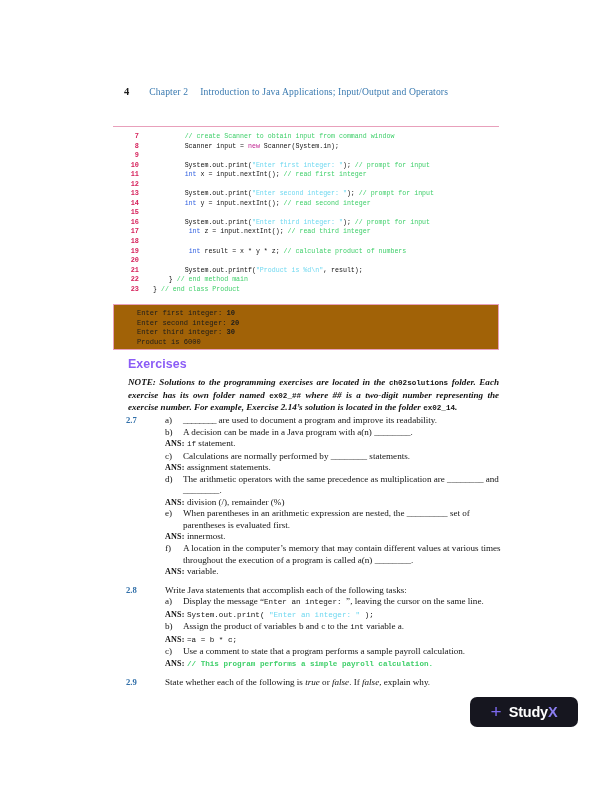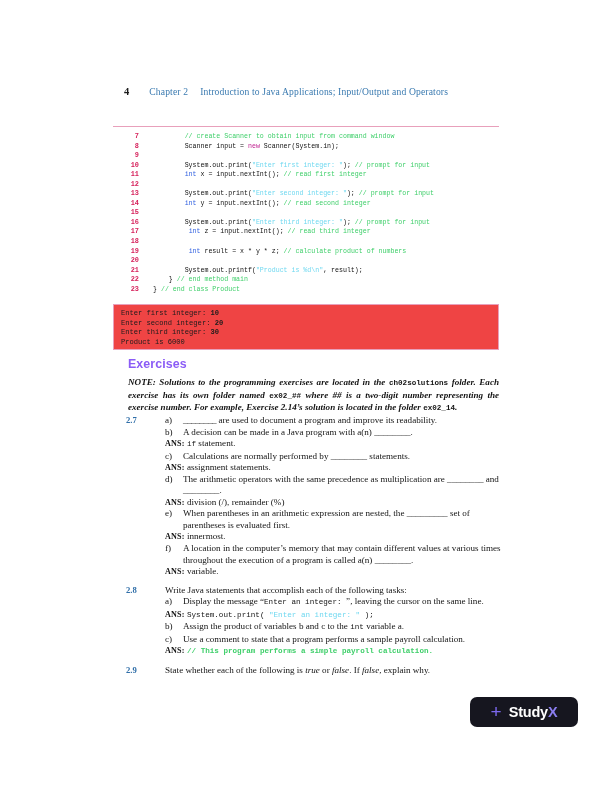--- a/index.html
+++ b/index.html
@@ -81,23 +81,23 @@
   .plain{ color: #111111; }
 
   
   .output-box {
     position: absolute;
     left: 113px;
     top: 304px;
     width: 386px;
     height: 46px;
     border: 1.1px solid #e8a0bb;
-    background: #ef4444;
+    background: #a16207;
     box-sizing: border-box;
-    padding: 4px 0 0 7px;
+    padding: 4px 0 0 23px;
     font-family: "Liberation Mono", monospace;
     font-size: 7.1px;
     line-height: 9.6px;
     color: #1c1c1c;
     white-space: pre;
   }
   .output-box b { font-weight: bold; }
 
   
   .exercises-heading {
@@ -262,20 +262,21 @@
 
   <div class="ex">
     <span class="ex-num">2.8</span>
     <div class="ex-body">
       <span class="stem">Write Java statements that accomplish each of the following tasks:</span>
 
       <span class="part"><span class="lbl">a)</span><span>Display the message “</span><span class="mono">Enter an integer: </span><span>”, leaving the cursor on the same line.</span></span>
       <span class="ansline"><span class="ans">ANS:</span> <span class="mono">System.out.print( </span><span class="mono-str">"Enter an integer: "</span><span class="mono"> );</span></span>
 
       <span class="part"><span class="lbl">b)</span><span>Assign the product of variables b and c to the </span><span class="mono">int</span><span> variable a.</span></span>
+      <span class="ansline"><span class="ans">ANS:</span> <span class="mono">=a = b * c;</span></span>
 
       <span class="part"><span class="lbl">c)</span><span>Use a comment to state that a program performs a sample payroll calculation.</span></span>
       <span class="ansline"><span class="ans">ANS:</span> <span class="mono-cmt">// This program performs a simple payroll calculation.</span></span>
     </div>
   </div>
 
   <div class="ex">
     <span class="ex-num">2.9</span>
     <div class="ex-body">
       <span class="stem"><span>State whether each of the following is </span><span class="it">true</span><span> or </span><span class="it">false</span><span>. If </span><span class="it">false</span><span>, explain why.</span></span>

